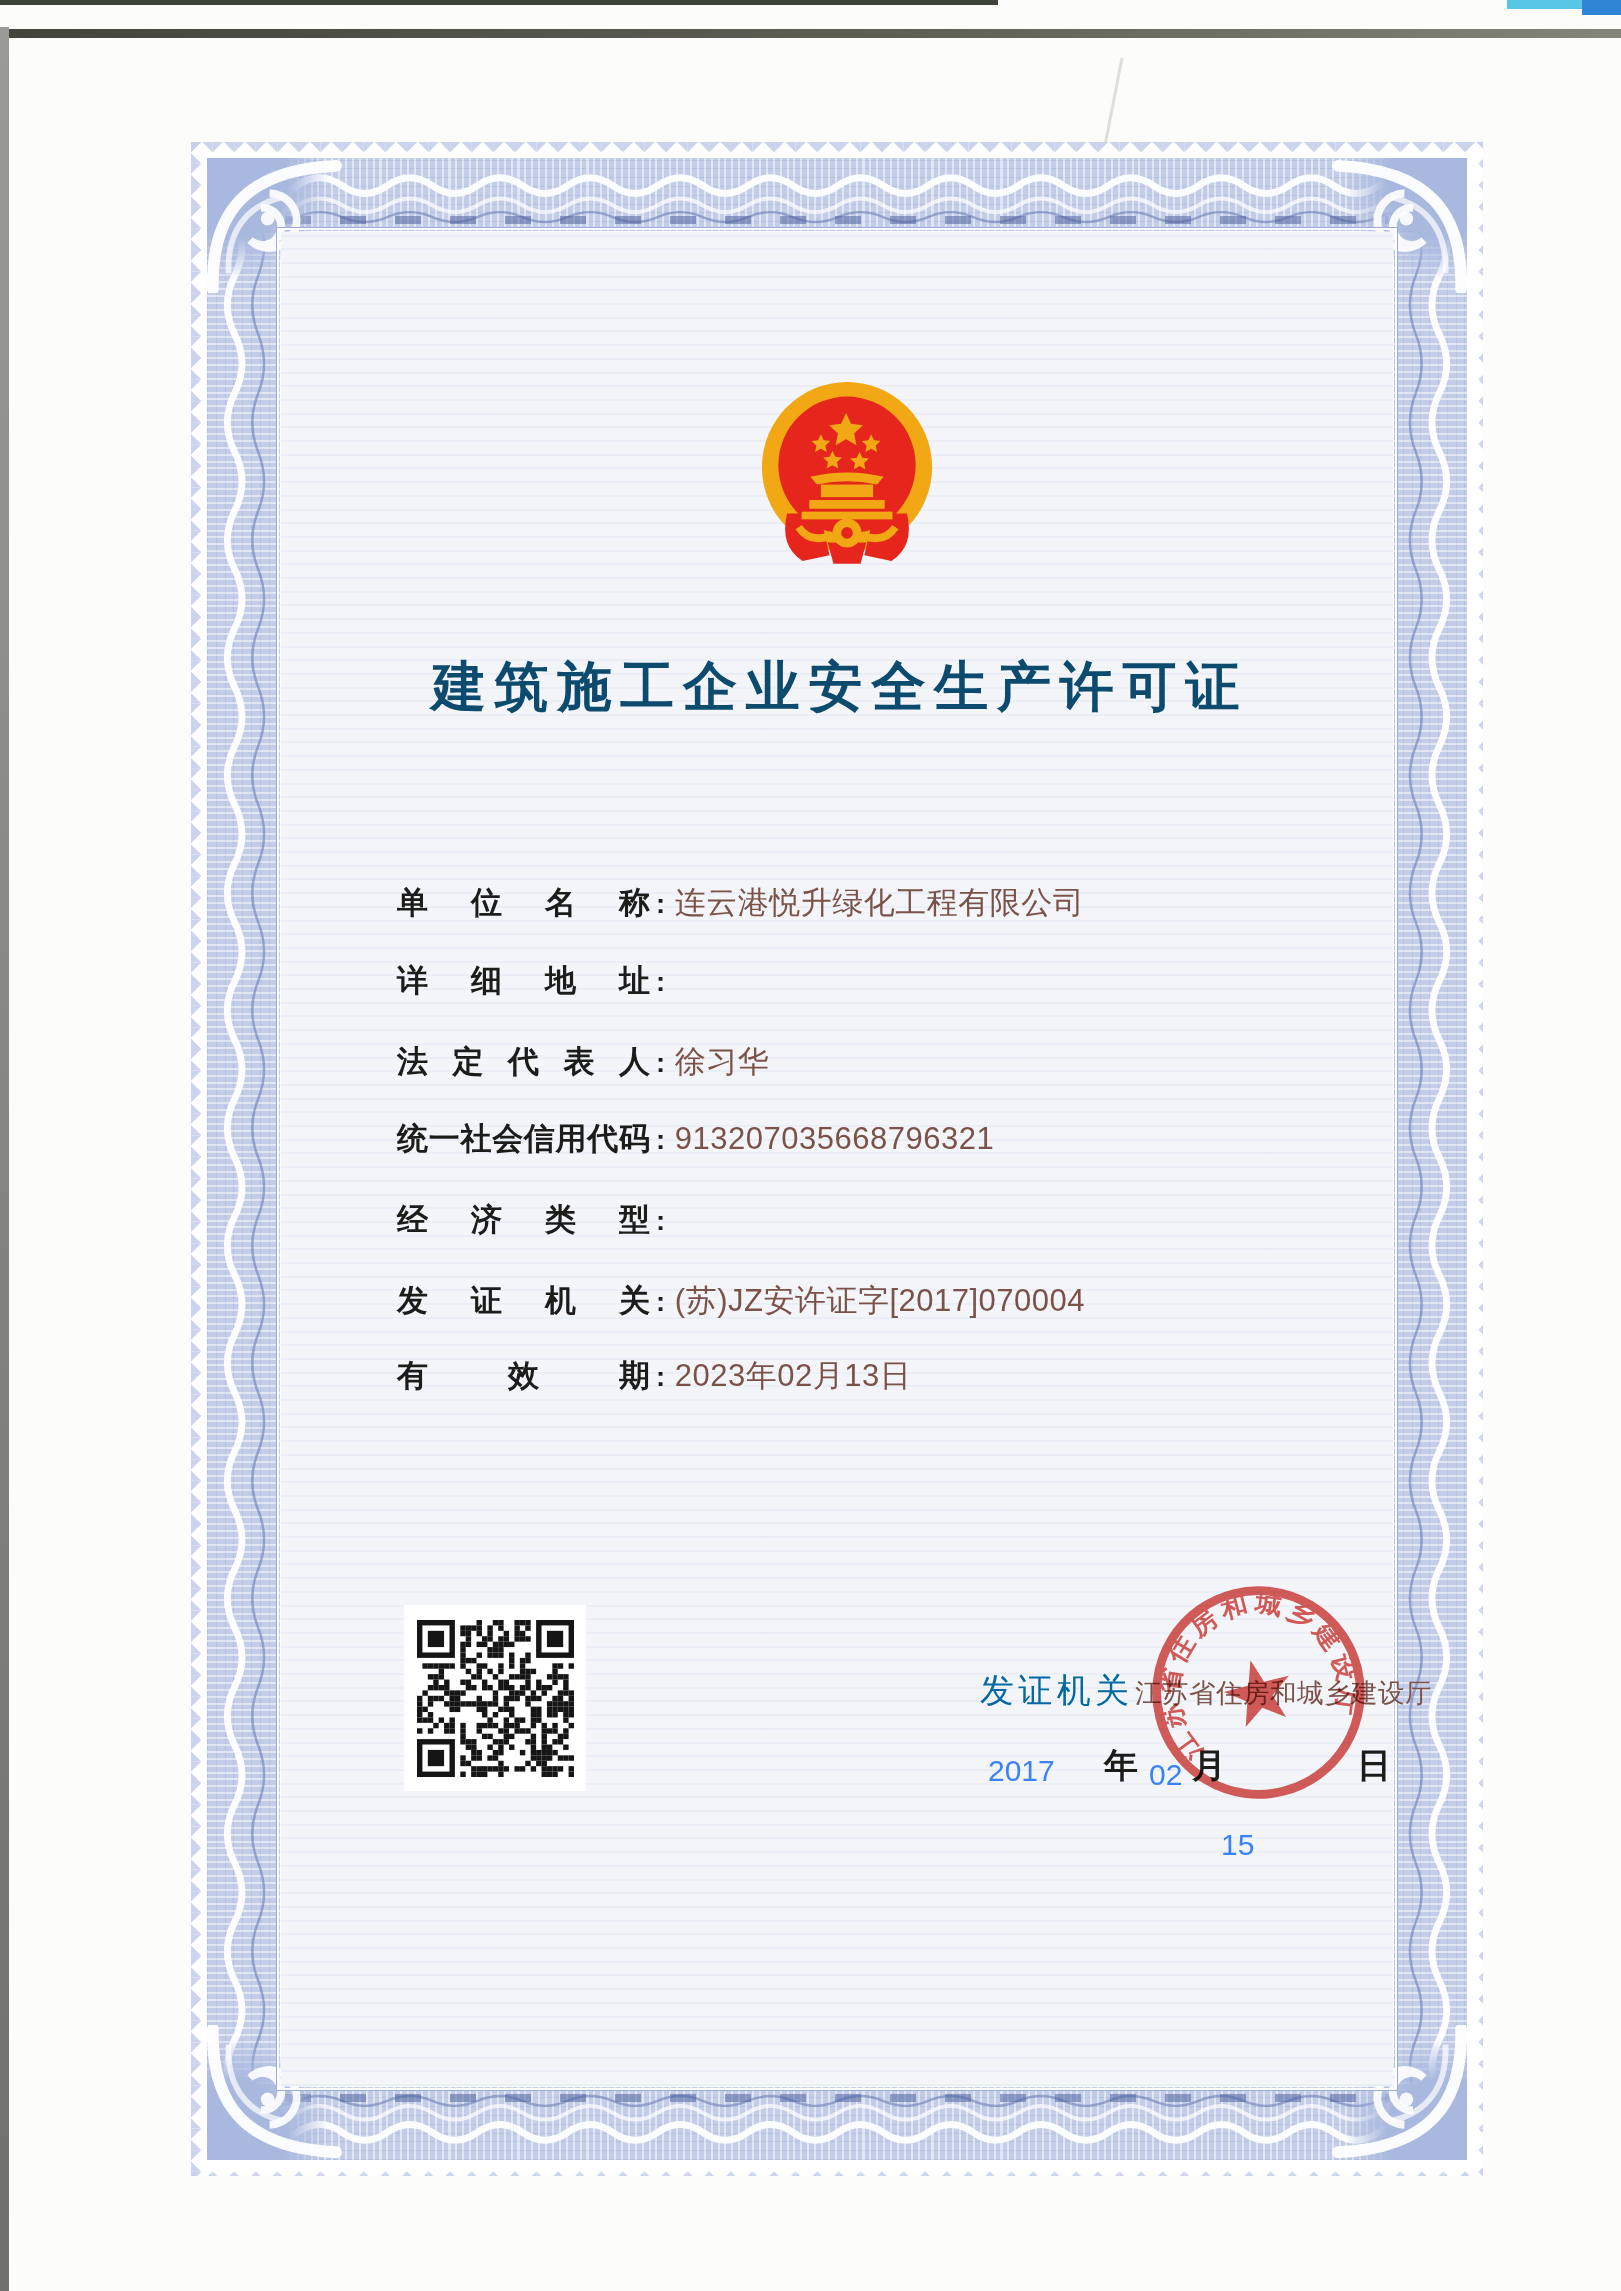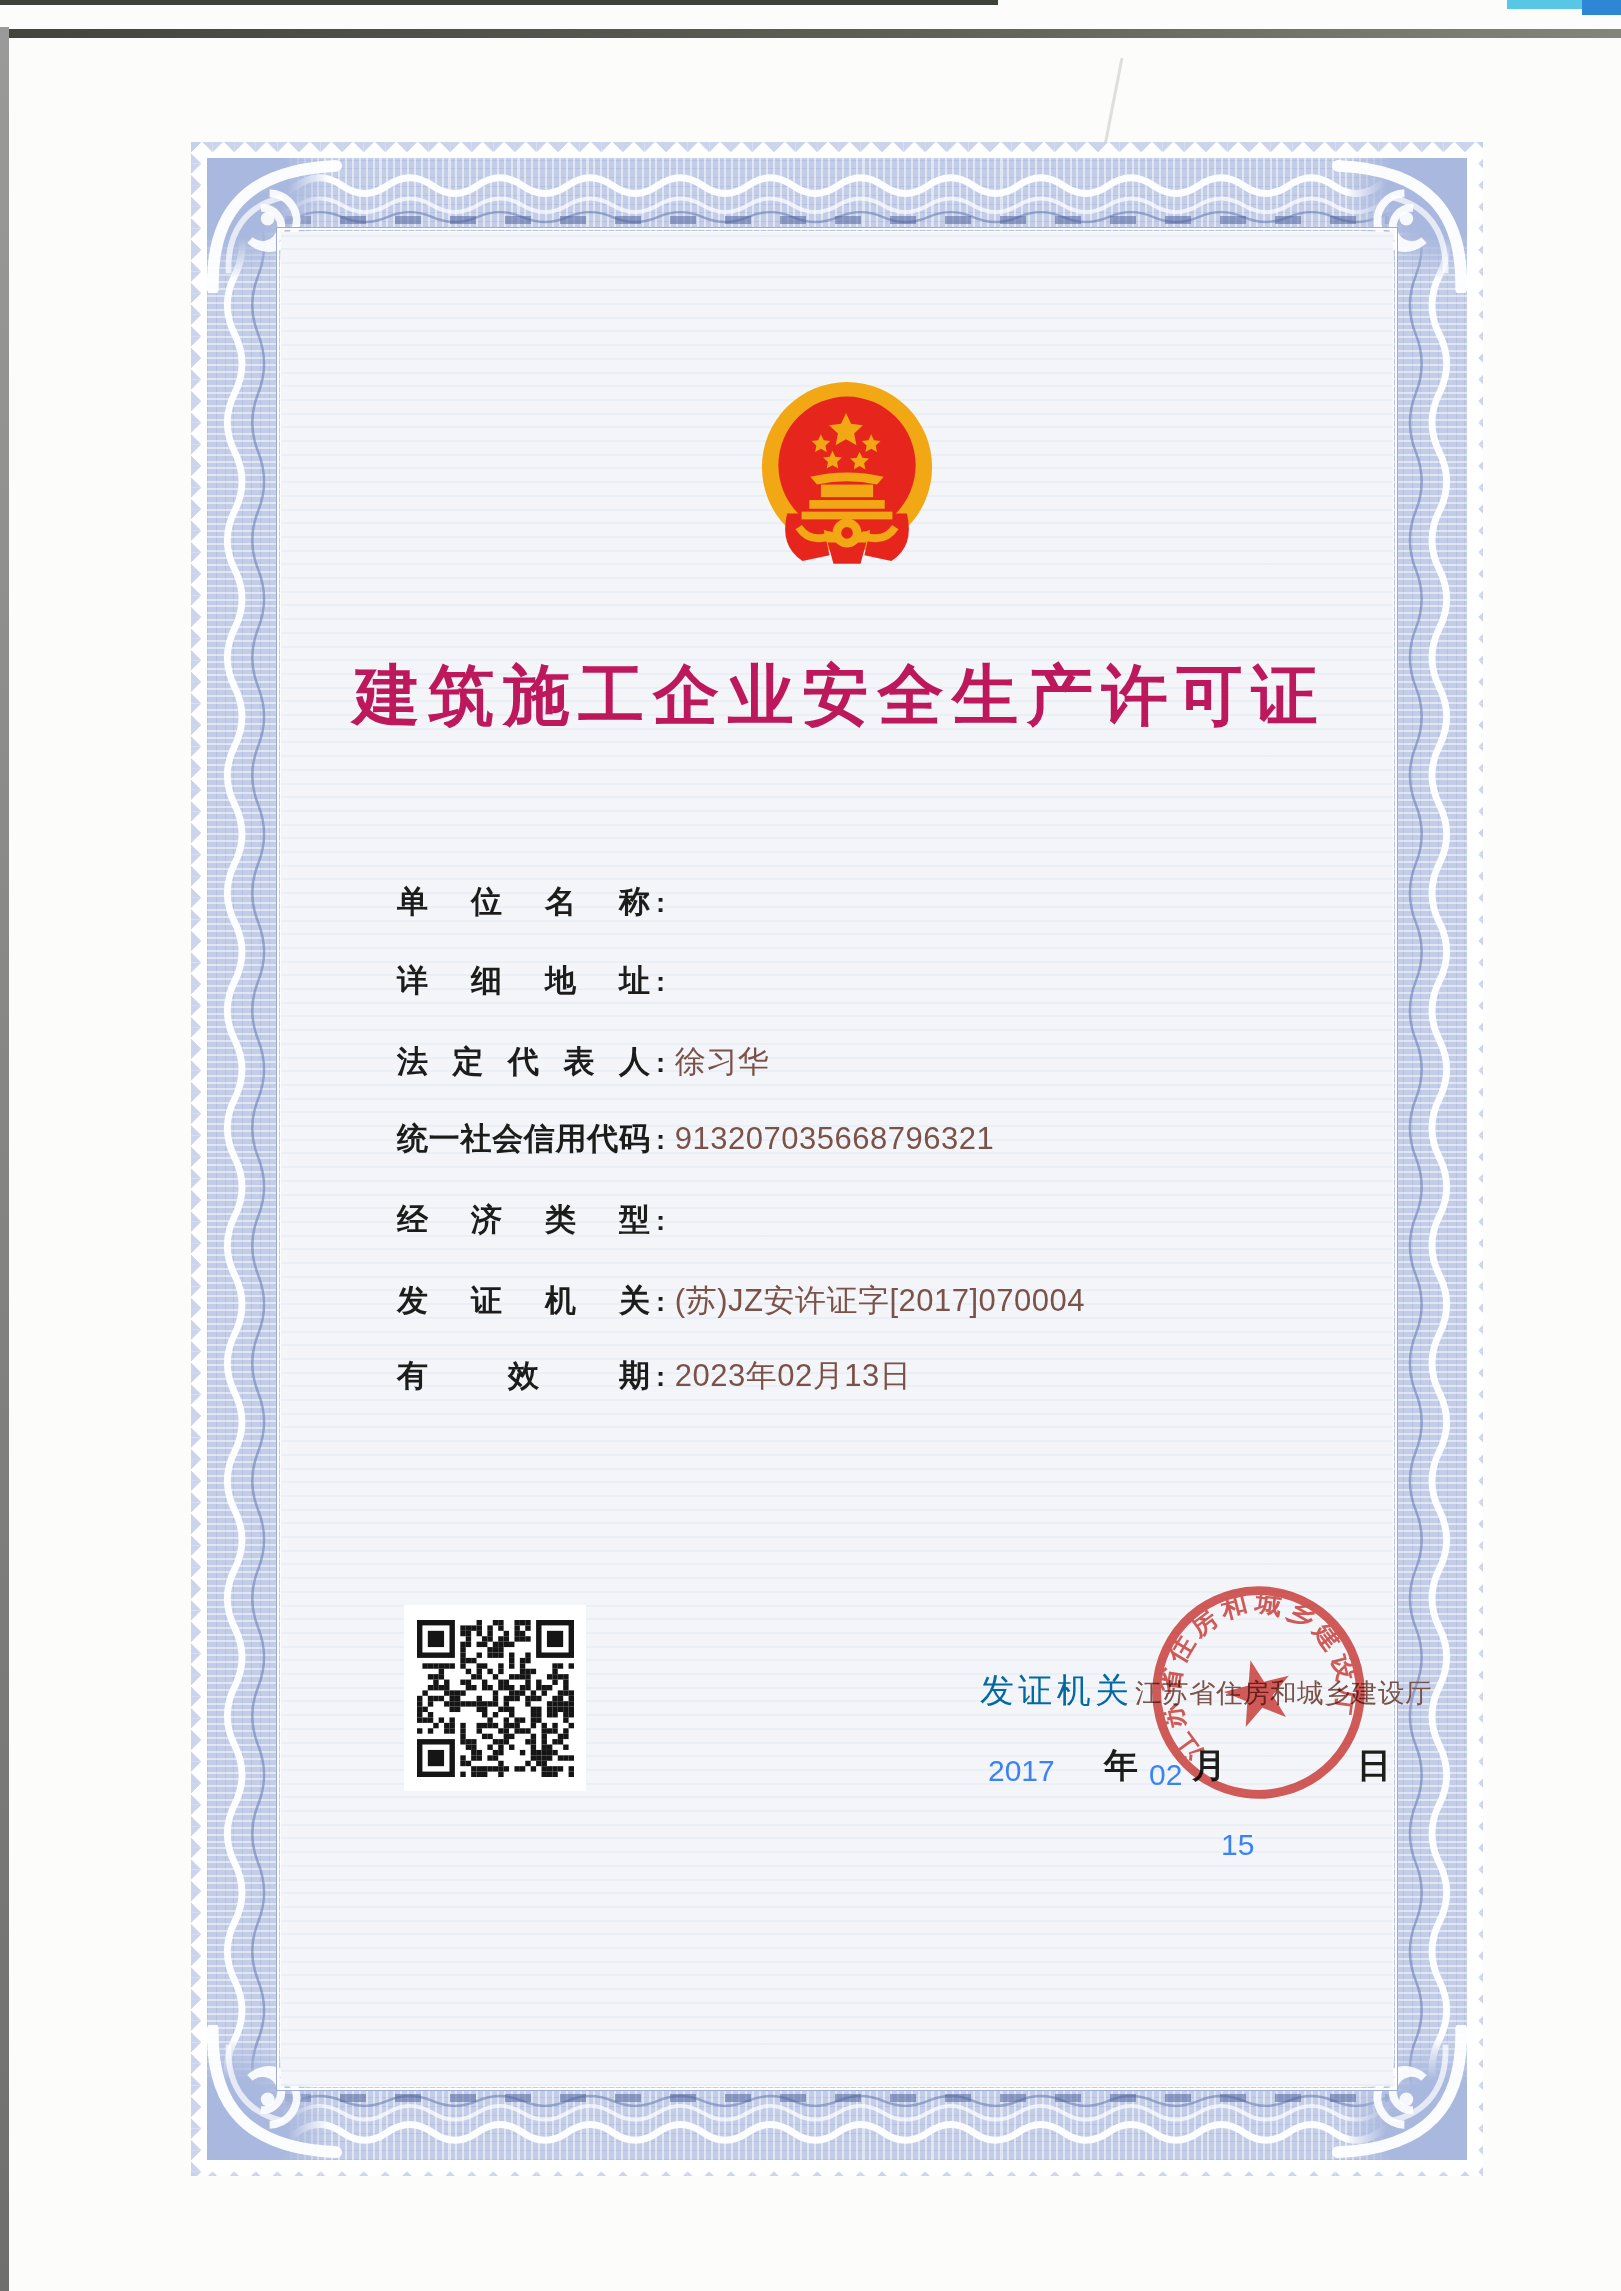--- a/index.html
+++ b/index.html
@@ -60,21 +60,21 @@
   .corner.bl{left:15.7px;bottom:15.7px;transform:scaleY(-1);}
   .corner.br{right:15.7px;bottom:15.7px;transform:scale(-1,-1);}
 
   .innerline{position:absolute;inset:86px;border:2.9px solid #ffffff;outline:1px solid #9aabd6;}
   .content-bg{position:absolute;inset:90px;background:#f3f5f9;
     background-image:repeating-linear-gradient(0deg,rgba(210,218,236,.25) 0 2px,transparent 2px 13.7px);}
 
   
   .emblem{position:absolute;left:760px;top:379px;width:174px;height:186px;z-index:5;}
   .title{position:absolute;left:290px;top:651px;width:1100px;z-index:5;
-    font-size:66px;font-weight:bold;color:#be185d;letter-spacing:8.8px;
+    font-size:54px;font-weight:bold;color:#0c4a6e;letter-spacing:8.8px;
     text-align:center;white-space:nowrap;}
 
   .row{position:absolute;left:388px;z-index:5;display:flex;align-items:baseline;white-space:nowrap;margin-left:9px;}
   .lbl{display:inline-block;width:253px;font-size:31px;font-weight:bold;color:#1c1c1a;
     text-align:justify;text-align-last:justify;line-height:1.3;}
   .colon{font-size:27.4px;font-weight:bold;color:#1c1c1a;margin:0 9.8px 0 5.9px;}
   .val{font-size:31px;color:#7b5249;letter-spacing:0.5px;}
 
   .issuer-row{position:absolute;left:980px;top:1668px;z-index:5;display:flex;align-items:baseline;white-space:nowrap;}
   .issuer-lbl{display:inline-block;width:149px;font-size:34px;font-weight:normal;color:#0369a1;
@@ -195,20 +195,21 @@
     <path d="M105,160 Q128,170 140,152" stroke="#f2a714" stroke-width="8" fill="none"></path>
   </g>
   <circle cx="90" cy="158" r="6" fill="#e6261c"></circle>
 </svg>
 
 <div class="title">建筑施工企业安全生产许可证</div>
 
 <div class="row" style="top:882px">
   <span class="lbl">单位名称</span>
     <span class="colon">:</span>
+    <span class="val">连云港悦升绿化工程有限公司</span>
 </div>
 <div class="row" style="top:961px">
   <span class="lbl">详细地址</span>
     <span class="colon">:</span>
 </div>
 <div class="row" style="top:1041px">
   <span class="lbl">法定代表人</span>
     <span class="colon">:</span>
     <span class="val">徐习华</span>
 </div>

